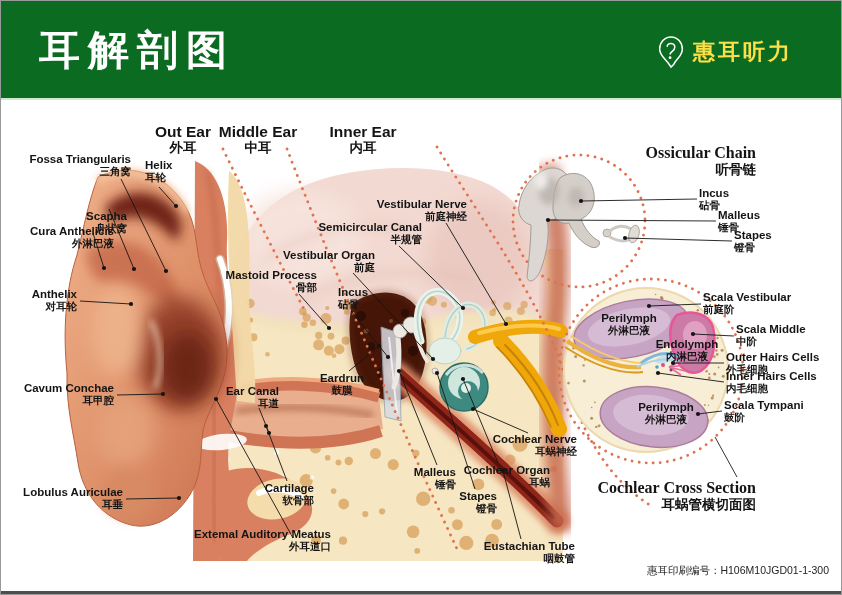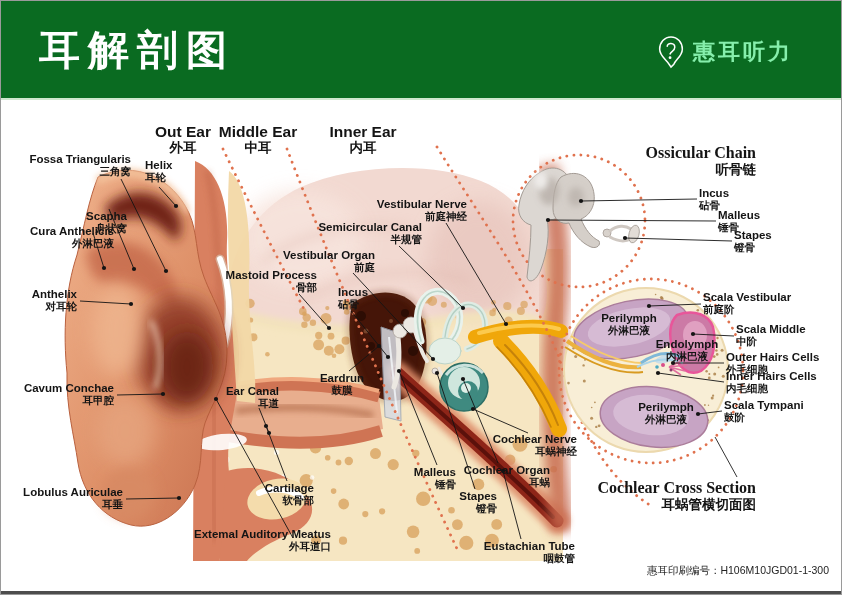--- a/index.html
+++ b/index.html
@@ -4,21 +4,21 @@
 <style>
   html,body{margin:0;padding:0;background:#e8e8e8;}
   .page{position:relative;width:842px;height:595px;background:#ffffff;overflow:hidden;
         font-family:"Liberation Sans",sans-serif;color:#141414;
         border:1px solid #9a9a9a;box-sizing:border-box;}
   
   .header{position:absolute;left:0;top:0;width:100%;height:97px;background:#0a6b21;
           border-bottom:2px solid #cfe8cf;}
   .title{position:absolute;left:38px;top:22px;font-size:41px;font-weight:bold;color:#fff;
          letter-spacing:8px;}
-  .brand{position:absolute;right:48px;top:34px;display:flex;align-items:center;gap:9px;color:#86efac;}
+  .brand{position:absolute;right:48px;top:34px;display:flex;align-items:center;gap:9px;color:#fde047;}
   .brand-text{font-size:22px;letter-spacing:3px;font-weight:bold;}
   
   #art,#leads,#labels{position:absolute;left:0;top:0;width:842px;height:595px;}
   #leads line{stroke:#141414;stroke-width:0.9;}
   #leads circle{fill:#141414;}
   
   .lbl{position:absolute;line-height:1.1;font-weight:bold;white-space:nowrap;}
   .lbl .en{display:block;font-size:11.5px;}
   .lbl .zh{display:block;font-size:10.5px;}
   .ar{text-align:right;} .ac{text-align:center;} .al{text-align:left;}

